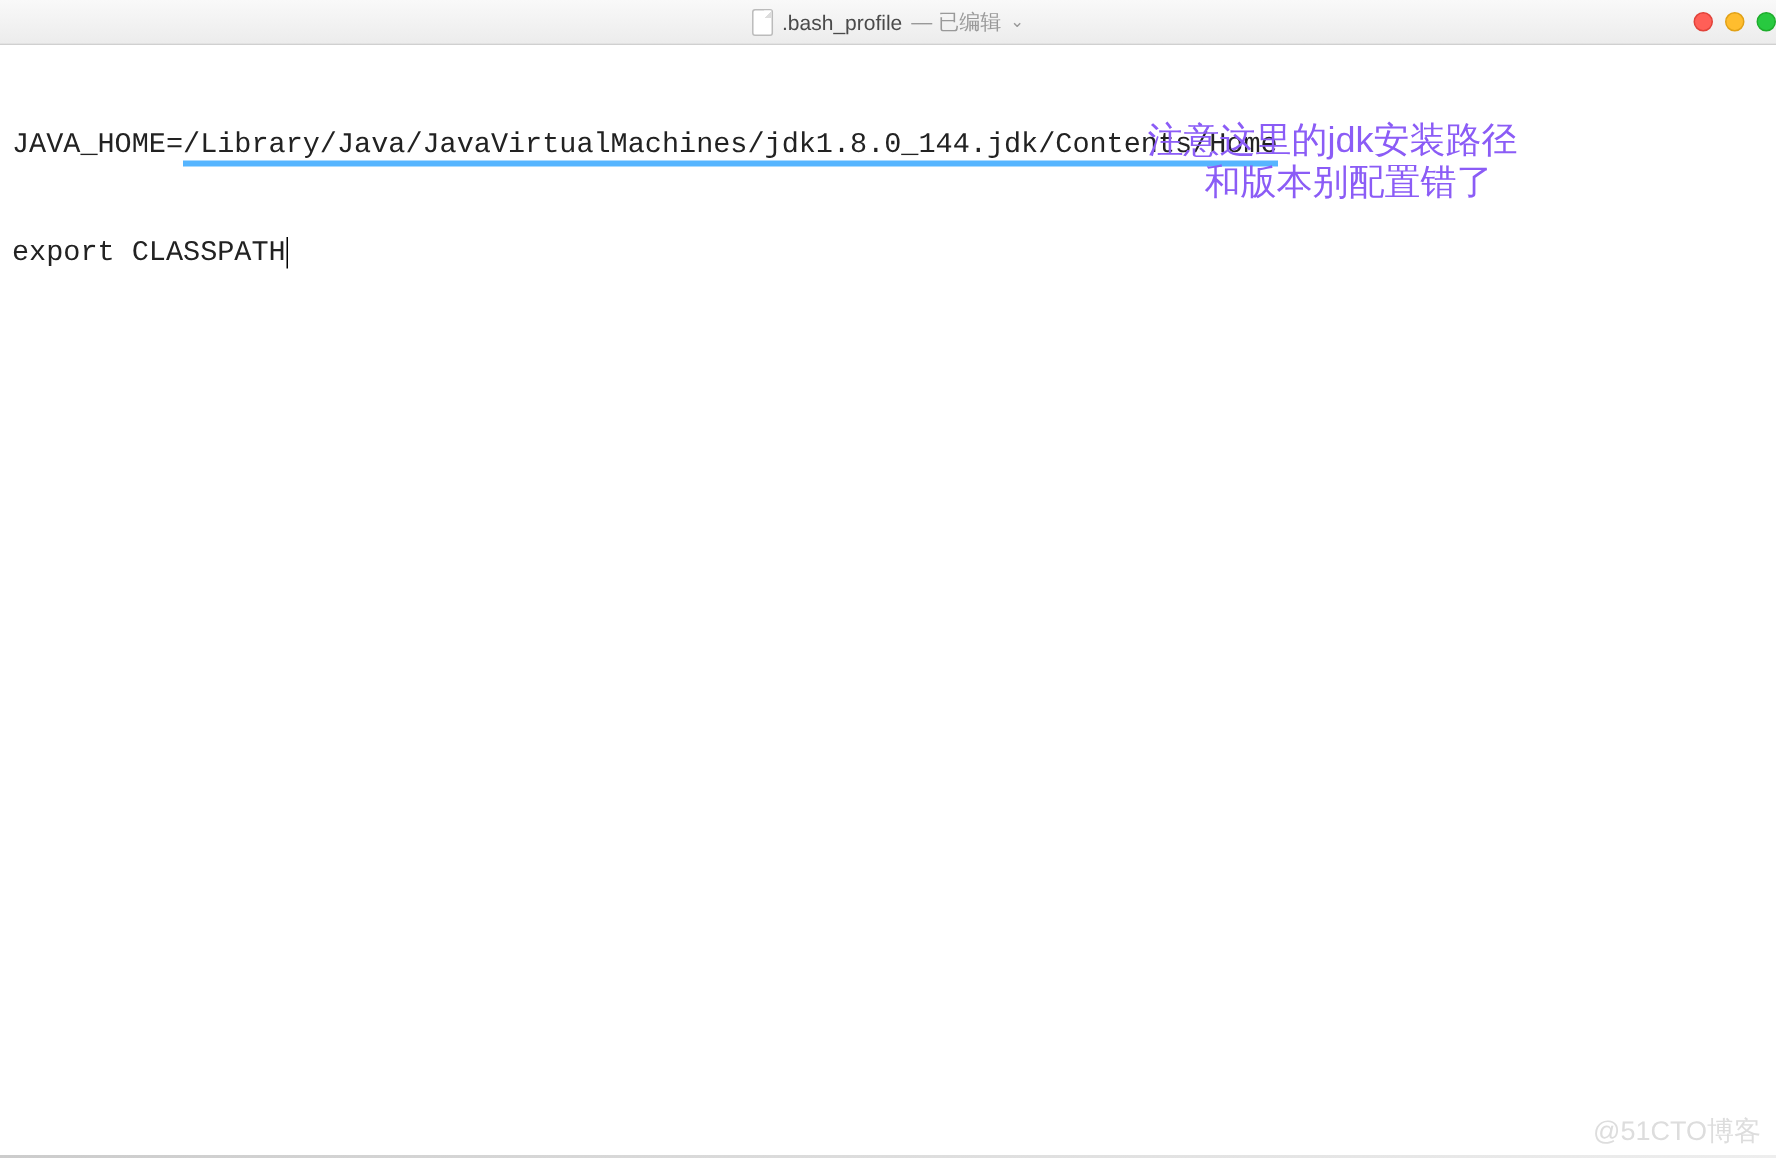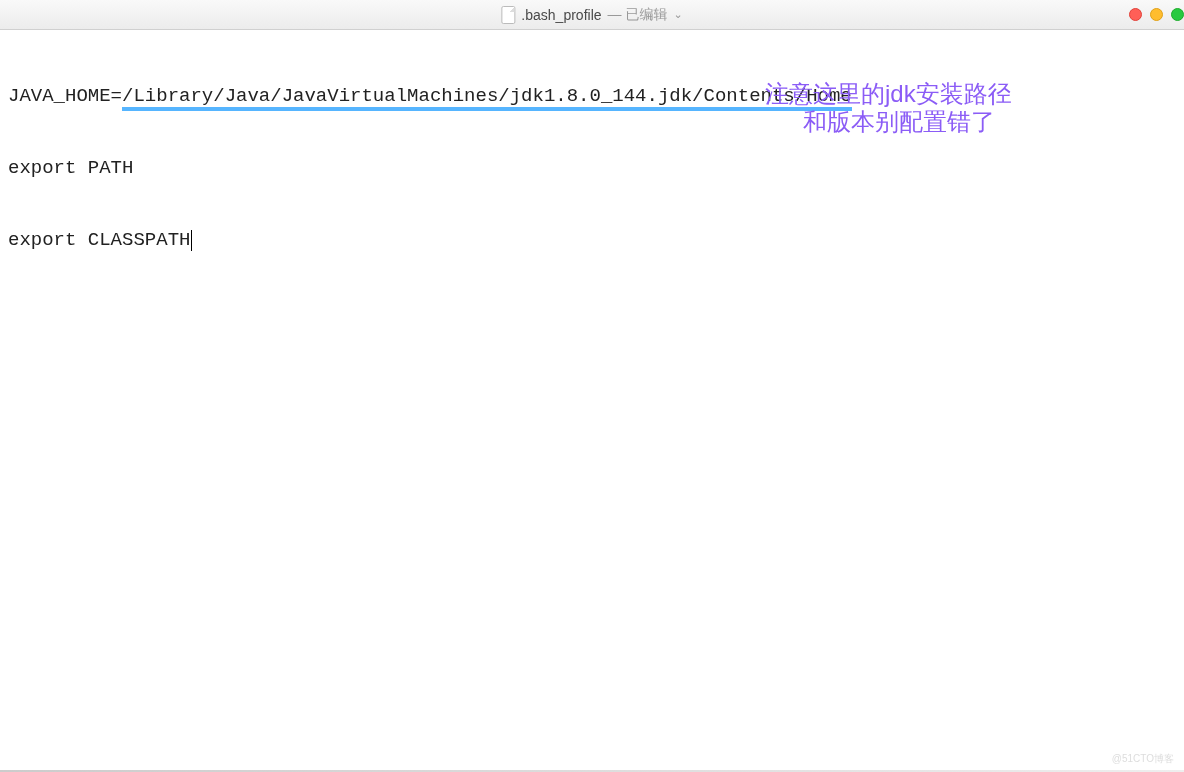--- a/index.html
+++ b/index.html
@@ -124,21 +124,21 @@
     }
     .ann2 {
       top: 108px;
       left: 803px;
     }
     .watermark {
       position: absolute;
       bottom: 6px;
       right: 10px;
       color: #ddd;
-      font-size: 10px;
+      font-size: 18px;
       font-family: sans-serif;
     }
     .bottom-border {
       position: absolute;
       bottom: 0;
       left: 0;
       right: 0;
       height: 2px;
       background: linear-gradient(to right, #ccc, #eee);
     }
@@ -155,21 +155,20 @@
   <div class="title-center">
     <span class="file-icon"></span>
     <span>.bash_profile</span>
     <span class="title-status"><span> — </span><span>已编辑</span></span>
     <span class="chevron">⌄</span>
   </div>
 </div>
 
 <div class="editor">
   <div class="line"><span>JAVA_HOME=</span><span class="highlight-underline">/Library/Java/JavaVirtualMachines/jdk1.8.0_144.jdk/Contents/Home</span></div>
-  <div class="line"><span>export PATH</span></div>
   <div class="line"><span>export CLASSPATH</span><span class="cursor"></span></div>
 </div>
 
 <div class="annotation ann1">注意这里的jdk安装路径</div>
 <div class="annotation ann2">和版本别配置错了</div>
 
 <div class="watermark">@51CTO博客</div>
 <div class="bottom-border"></div>
 
 </body></html>

